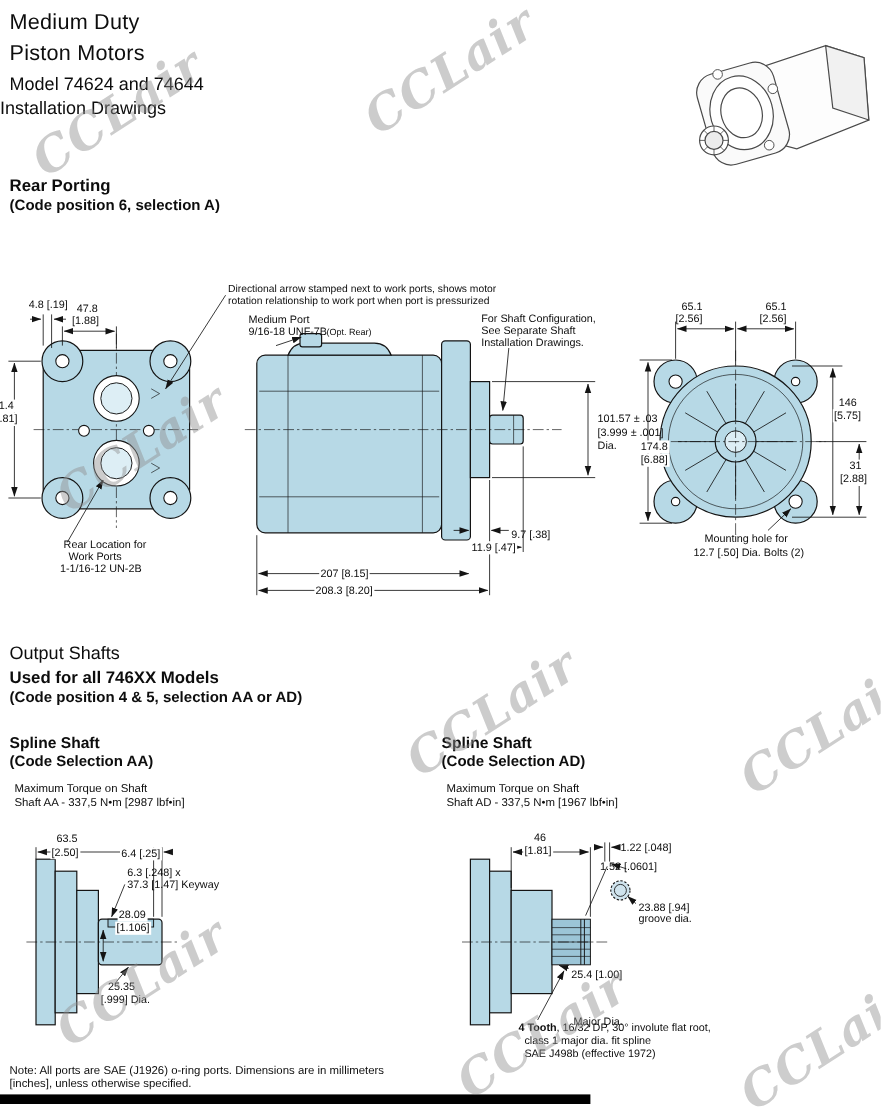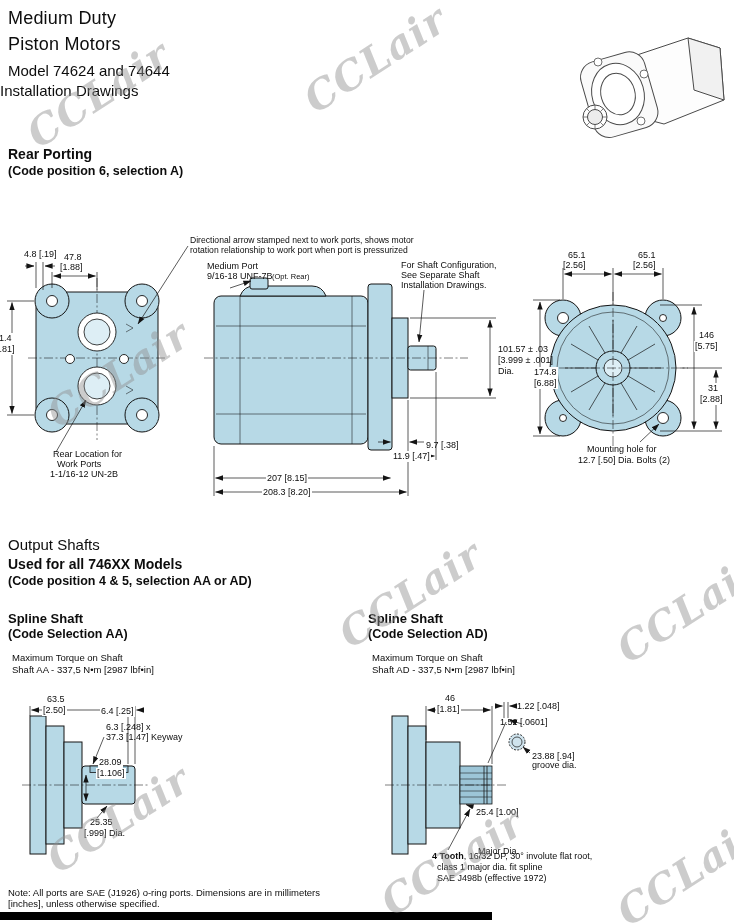--- a/index.html
+++ b/index.html
@@ -234,21 +234,21 @@
   <div class="h4" style="left:8px;top:574px">(Code position 4 &amp; 5, selection AA or AD)</div>
 
   <div class="h5" style="left:8px;top:611px">Spline Shaft</div>
   <div class="h4" style="left:8px;top:627px">(Code Selection AA)</div>
   <div class="torq" style="left:12px;top:652px">Maximum Torque on Shaft</div>
   <div class="torq" style="left:12px;top:664px">Shaft AA - 337,5 N•m [2987 lbf•in]</div>
 
   <div class="h5" style="left:368px;top:611px">Spline Shaft</div>
   <div class="h4" style="left:368px;top:627px">(Code Selection AD)</div>
   <div class="torq" style="left:372px;top:652px">Maximum Torque on Shaft</div>
-  <div class="torq" style="left:372px;top:664px">Shaft AD - 337,5 N•m [2987 lbf•in]</div>
+  <div class="torq" style="left:372px;top:664px">Shaft AD - 337,5 N•m [1967 lbf•in]</div>
 
   <svg class="abs" style="left:0;top:680px" width="734" height="215" viewBox="0 0 734 215">
     <defs>
       <marker id="arB" viewBox="0 0 8 8" refX="7.6" refY="4" markerWidth="8" markerHeight="8" markerUnits="userSpaceOnUse" orient="auto-start-reverse">
         <path d="M0 1.3 L8 4 L0 6.7 Z" fill="#141414"></path>
       </marker>
     </defs>
 
     <g>
       <rect x="30" y="36" width="16" height="138" class="fill"></rect>

